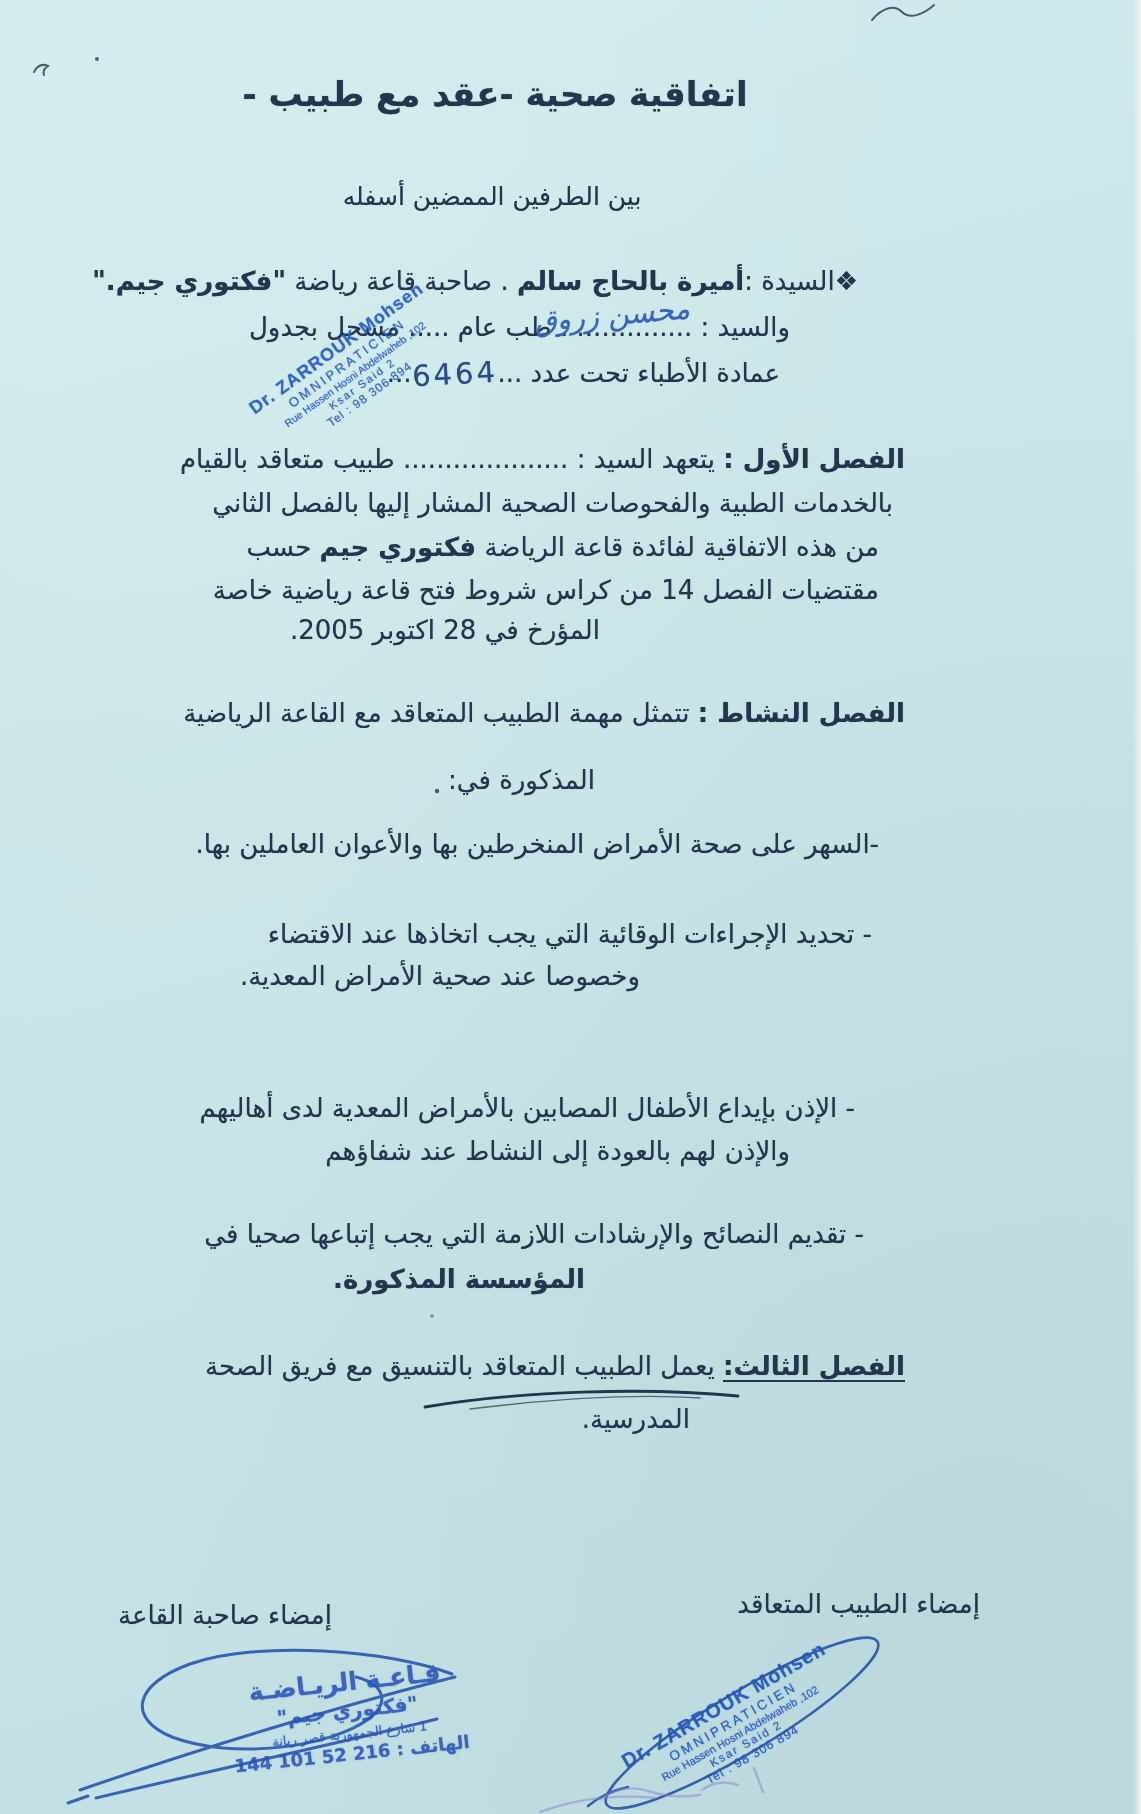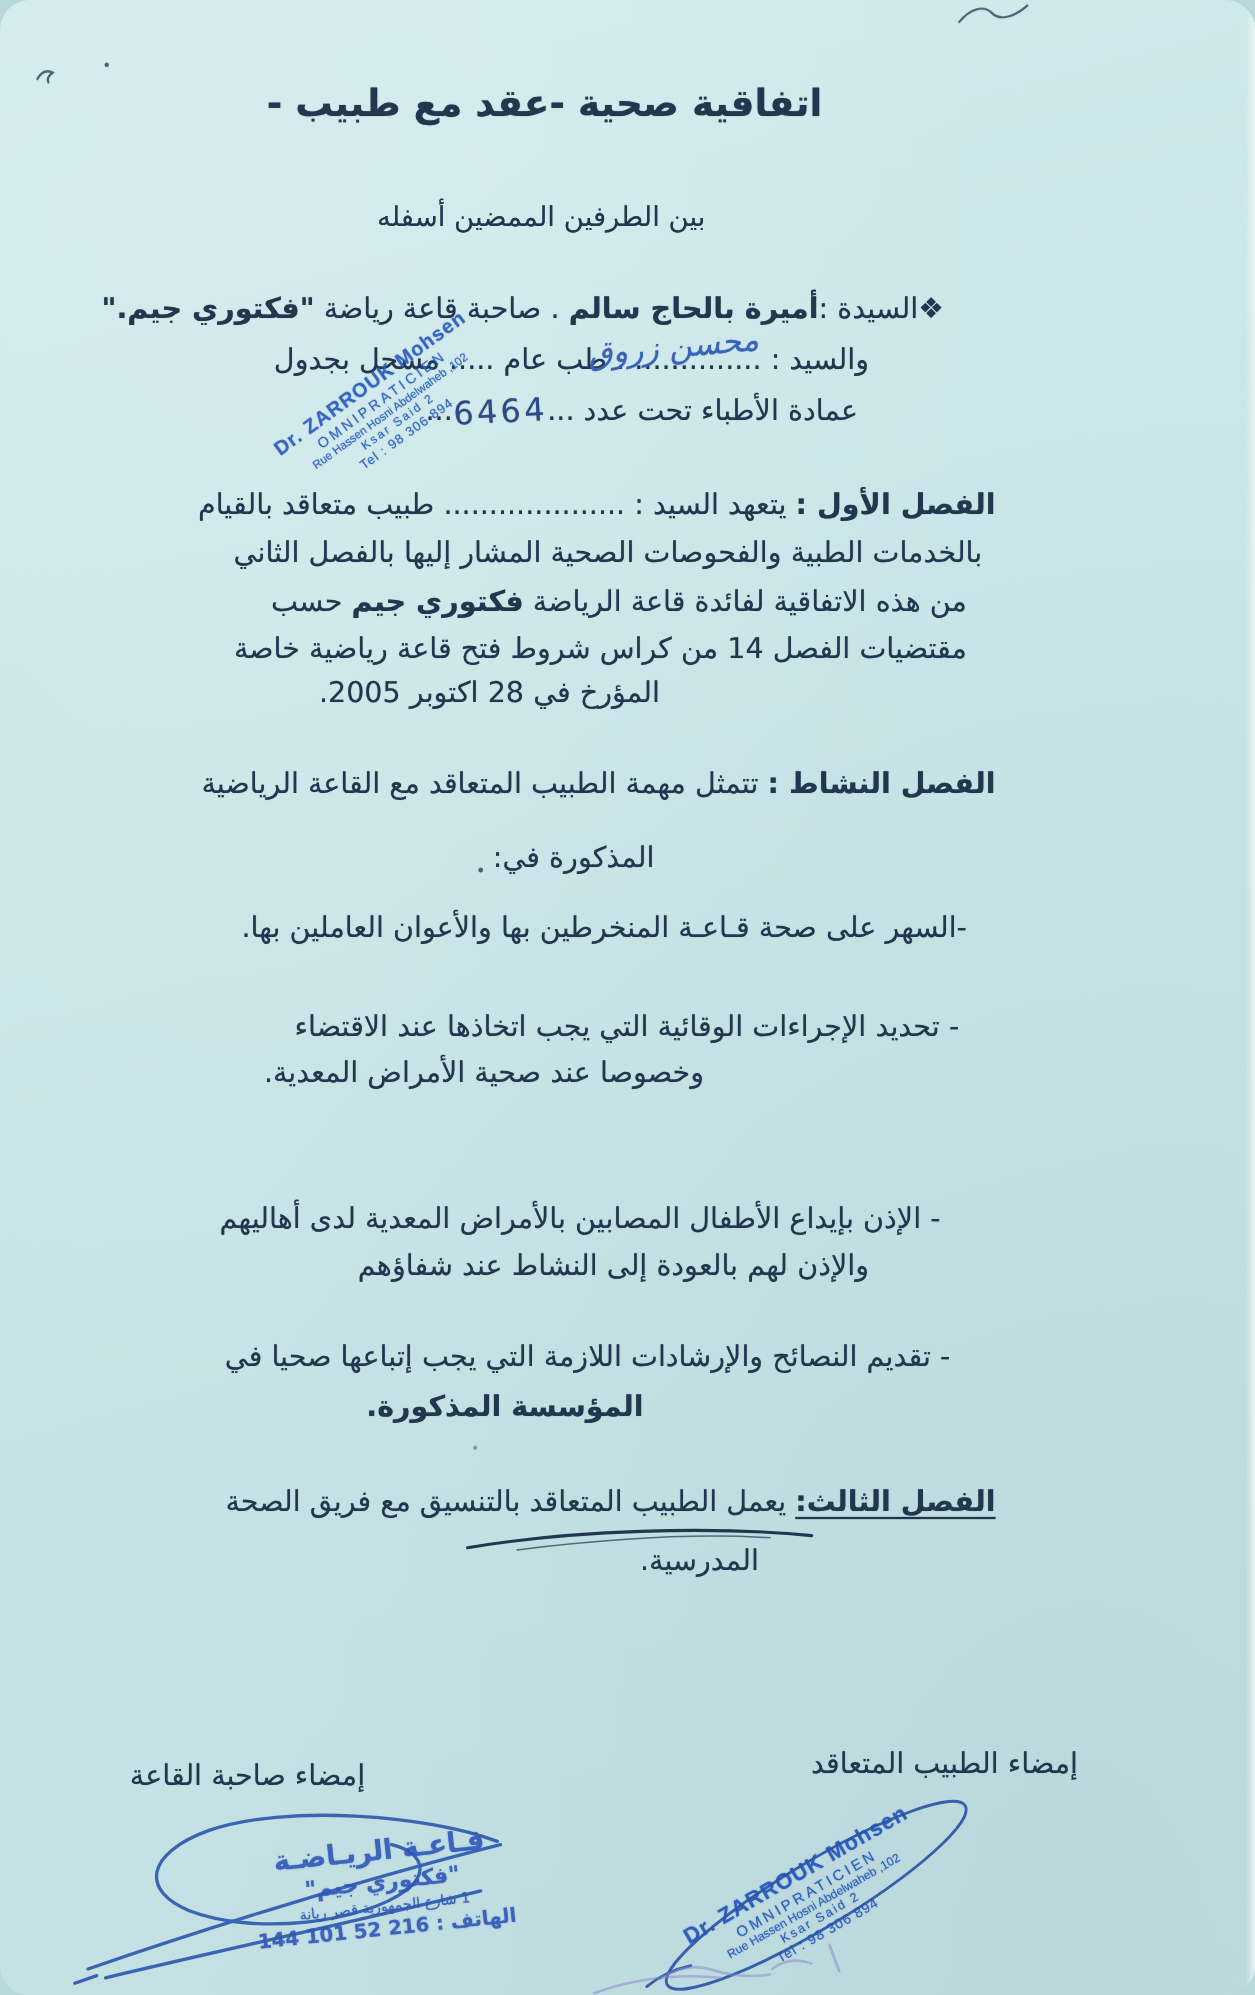--- a/index.html
+++ b/index.html
@@ -5,21 +5,20 @@
   html,body{margin:0;padding:0;}
   body{width:1141px;height:1814px;overflow:hidden;background:#b9d8da;}
   .paper{
     position:relative;width:1141px;height:1814px;direction:rtl;
     font-family:"DejaVu Sans",sans-serif;color:#22364e;
     background:
       radial-gradient(ellipse at 18% 8%, rgba(255,255,255,.12), transparent 55%),
       radial-gradient(ellipse at 85% 92%, rgba(110,150,160,.10), transparent 60%),
       linear-gradient(165deg,#d1ebed 0%,#c8e4e6 50%,#c2dfe2 100%);
     overflow:hidden;
-    border-radius:27px;
   }
   .edge-right{position:absolute;top:0;right:0;bottom:0;width:8px;
     background:linear-gradient(to left,#eef4f4,rgba(238,244,244,0));}
   .line{position:absolute;white-space:nowrap;font-size:26px;line-height:1.25;
     text-shadow:0 0 .7px rgba(28,48,78,.55);}
   .bd{font-weight:bold;}
   .title{position:absolute;left:495px;top:74px;transform:translateX(-50%);
     font-size:34px;font-weight:bold;white-space:nowrap;text-shadow:0 0 1px rgba(20,38,66,.6);}
   .subtitle{position:absolute;left:492px;top:182px;transform:translateX(-50%);
     font-size:25px;white-space:nowrap;text-shadow:0 0 .6px rgba(28,48,78,.5);}
@@ -96,21 +95,21 @@
   <div class="line" style="top:531px;right:262px;">
     <span>من هذه الاتفاقية لفائدة قاعة الرياضة </span><span class="bd">فكتوري جيم</span><span> حسب</span>
   </div>
   <div class="line" style="top:574px;right:262px;">مقتضيات الفصل 14 من كراس شروط فتح قاعة رياضية خاصة</div>
   <div class="line" style="top:614px;right:541px;">المؤرخ في 28 اكتوبر 2005.</div>
 
   <div class="line" style="top:697px;right:236px;">
     <span class="bd">الفصل النشاط :</span><span> تتمثل مهمة الطبيب المتعاقد مع القاعة الرياضية</span>
   </div>
   <div class="line" style="top:764px;right:546px;margin-left:28px;">المذكورة في:</div>
-  <div class="line" style="top:828px;right:262px;">-السهر على صحة قـاعـة المنخرطين بها والأعوان العاملين بها.</div>
+  <div class="line" style="top:828px;right:262px;">-السهر على صحة الأمراض المنخرطين بها والأعوان العاملين بها.</div>
   <div class="line" style="top:918px;right:269px;">- تحديد الإجراءات الوقائية التي يجب اتخاذها عند الاقتضاء</div>
   <div class="line" style="top:960px;right:501px;">وخصوصا عند صحية الأمراض المعدية.</div>
   <div class="line" style="top:1135px;right:351px;">والإذن لهم بالعودة إلى النشاط عند شفاؤهم</div>
   <div class="line" style="top:1092px;right:286px;">- الإذن بإيداع الأطفال المصابين بالأمراض المعدية لدى أهاليهم</div>
   <div class="line" style="top:1218px;right:277px;">- تقديم النصائح والإرشادات اللازمة التي يجب إتباعها صحيا في</div>
   <div class="line" style="top:1263px;right:556px;font-weight:bold;">المؤسسة المذكورة.</div>
 
   <div class="line" style="top:1350px;right:236px;">
     <span class="bd underln">الفصل الثالث:</span><span> يعمل الطبيب المتعاقد بالتنسيق مع فريق الصحة</span>
   </div>

